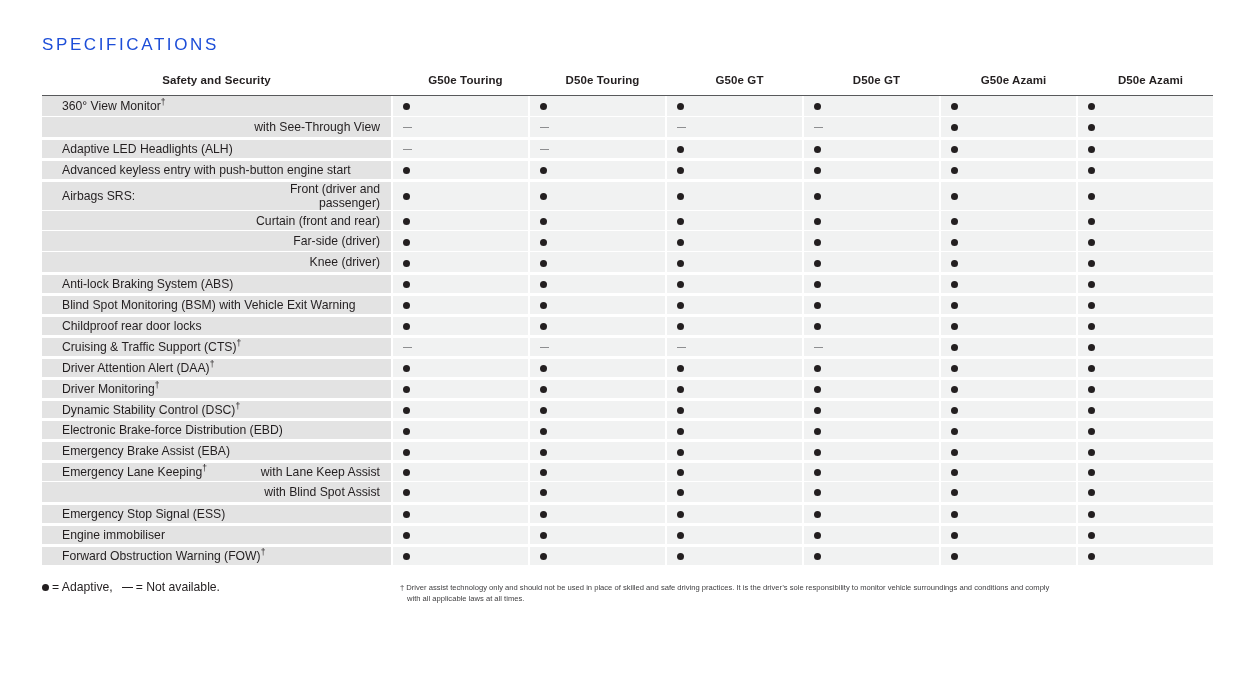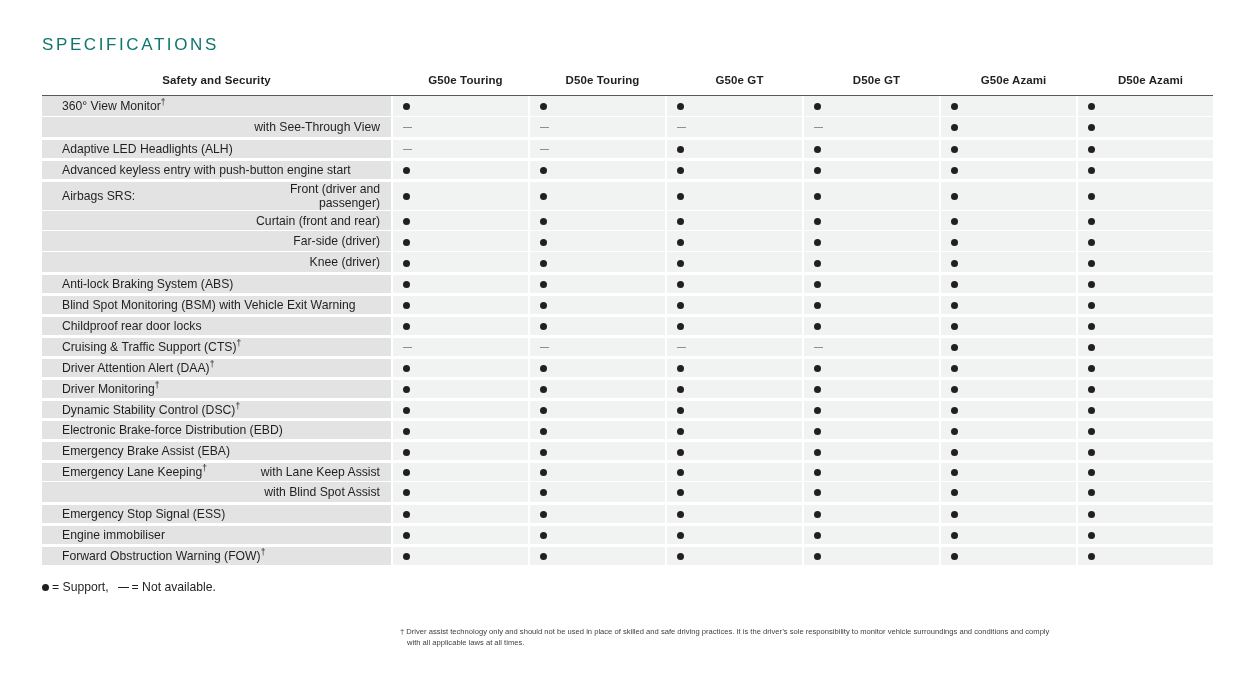--- a/index.html
+++ b/index.html
@@ -18,21 +18,21 @@
     position: relative;
     width: 1244px;
     height: 700px;
     box-sizing: border-box;
     padding: 34px 42px 0 42px;
   }
   .page-title {
     font-size: 17px;
     font-weight: 400;
     letter-spacing: 2.6px;
-    color: #0f766e;
+    color: #1d4ed8;
     margin: 0 0 18px 0;
     line-height: 22px;
   }
 
   
   .spec-table {
     width: 1161px;
     border-collapse: separate;
     border-spacing: 0;
     table-layout: fixed;
@@ -126,21 +126,20 @@
     margin-right: 3px;
   }
   .footnote {
     position: absolute;
     left: 358px;
     top: 2px;
     width: 790px;
     font-size: 7.6px;
     line-height: 11px;
     color: #414042;
-    margin-top: 44px;
   }
   .footnote .fn-indent { display: block; padding-left: 7px; }
 </style>
 </head>
 <body>
 
 <div class="page">
 
   <h1 class="page-title">SPECIFICATIONS</h1>
 
@@ -514,21 +513,21 @@
           <td class="gap"></td>
           <td class="data"><span class="mark-dot"></span></td>
           <td class="gap"></td>
           <td class="data"><span class="mark-dot"></span></td>
         </tr>
       </tbody>
   </table>
 
   <div class="footer">
     <div class="legend">
-      <span class="mark-dot"></span><span>= Support,</span><span class="sep-sp"></span><span class="mark-dash"></span><span>= Not available.</span>
+      <span class="mark-dot"></span><span>= Adaptive,</span><span class="sep-sp"></span><span class="mark-dash"></span><span>= Not available.</span>
     </div>
     <div class="footnote">
       <span>† Driver assist technology only and should not be used in place of skilled and safe driving practices. It is the driver’s sole responsibility to monitor vehicle surroundings and conditions and comply</span>
       <span class="fn-indent">with all applicable laws at all times.</span>
     </div>
   </div>
 
 </div>
 
 </body></html>

